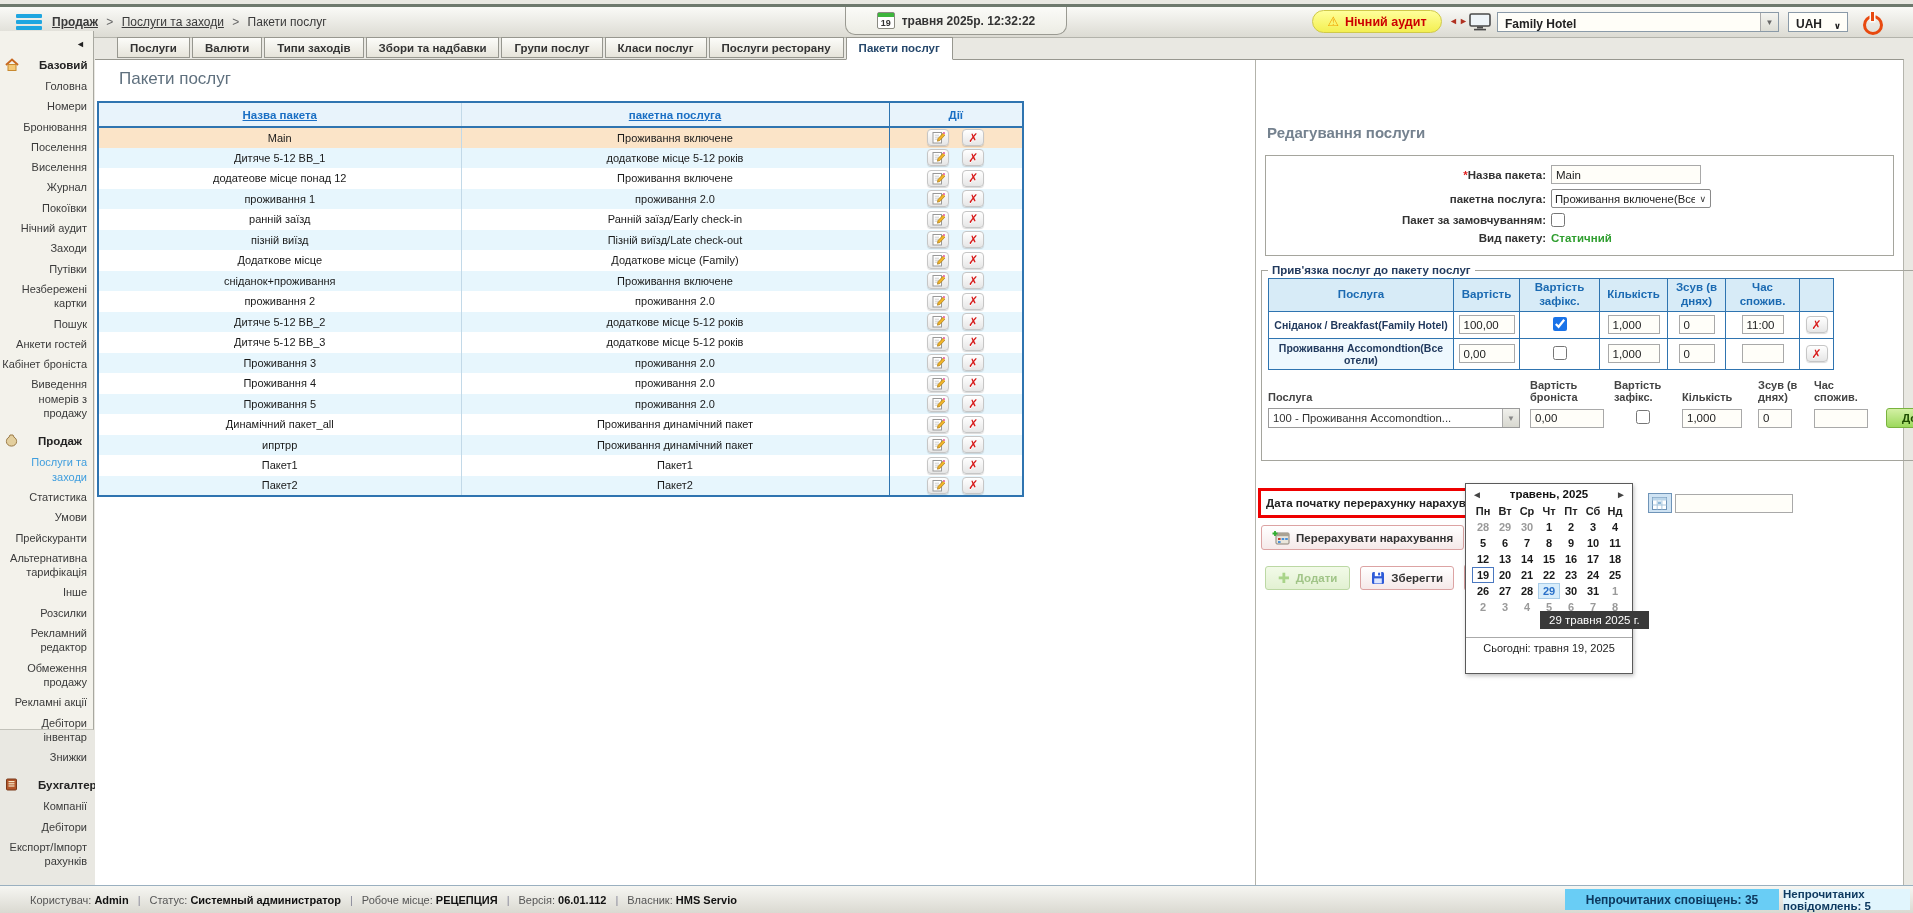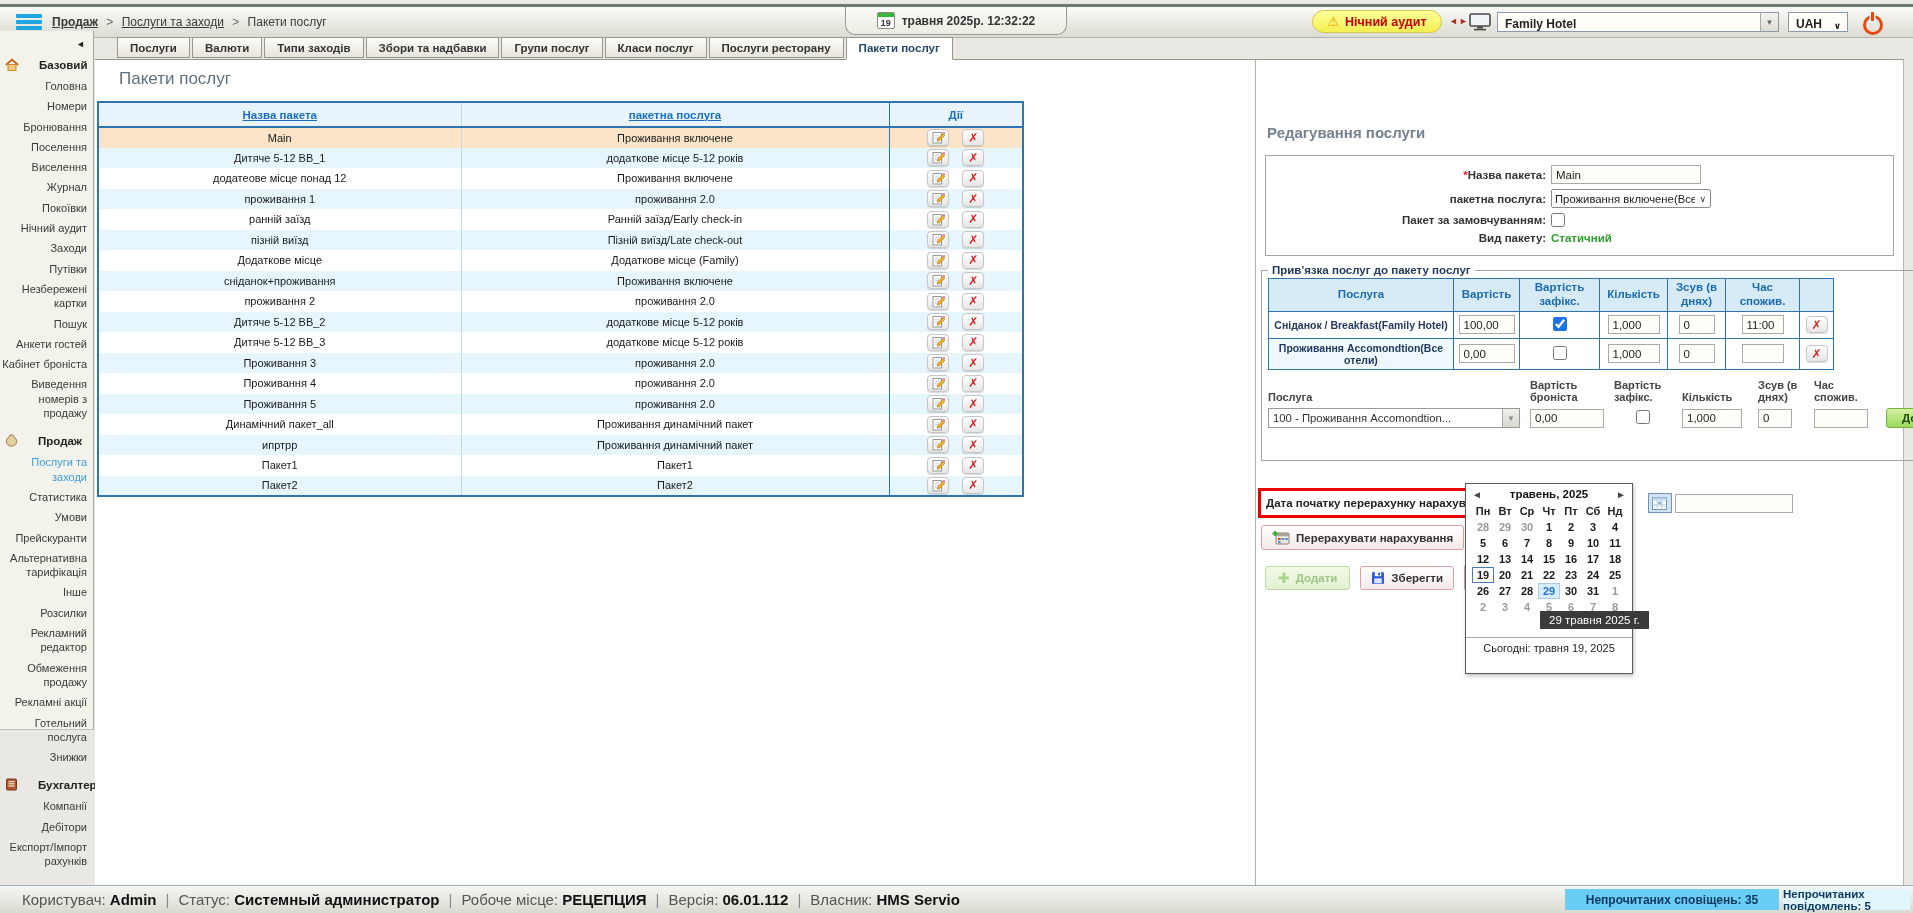--- a/index.html
+++ b/index.html
@@ -123,21 +123,21 @@
   .cal-grid{display:grid;grid-template-columns:repeat(7,22px);justify-content:center;margin-top:1px}
   .cal-cell{height:16px;line-height:15px;text-align:center;font-weight:bold;color:#1a1a1a;cursor:pointer;border:1px solid transparent}
   .cal-cell.muted{color:#9a9a9a}
   .cal-cell.today{border-color:#4a78c0;background:#fff}
   .cal-cell.sel{background:#d8edfb;border-color:#a8cce8;color:#2a70c8}
   .cal-today-line{border-top:1px solid #aaa;margin-top:22px;padding:4px 0 19px;text-align:center;color:#222}
   .cal-tooltip{position:absolute;left:1540px;top:611px;background:#3a3a3a;color:#fff;padding:3px 9px;font-size:11.5px;z-index:11;white-space:nowrap}
 
   
   .statusbar{position:absolute;left:0;top:885px;width:1913px;height:28px;background:linear-gradient(#f6f6f2,#dad9d1);border-top:1px solid #9ab0c0;display:flex;align-items:center}
-  .status-left{padding-left:22px;color:#555;font-size:15px}
+  .status-left{padding-left:30px;color:#555;font-size:11px}
   .status-left b{color:#111}
   .status-left .psep{margin:0 9px;color:#889}
   .badge{position:absolute;top:3px;height:21px;display:flex;align-items:center;justify-content:center;font-weight:bold;color:#0e3a60;font-size:12px;cursor:pointer}
   .badge1{right:134px;width:214px;background:#69cdf5}
   .badge2{right:3px;width:127px;background:#e1f5fd;font-size:11.5px}
 </style>
 </head>
 <body>
 
 <div class="topbar">
@@ -251,21 +251,21 @@
   <div class="side-item">Інше</div>
 
   <div class="side-item">Розсилки</div>
 
   <div class="side-item">Рекламний редактор</div>
 
   <div class="side-item">Обмеження продажу</div>
 
   <div class="side-item">Рекламні акції</div>
 
-  <div class="side-item">Готельний послуга</div>
+  <div class="side-item">Дебітори інвентар</div>
 
   <div class="side-item">Знижки</div>
 </div>
   </div>
 
   <div class="side-section">
     <div class="side-head">
       <span class="sicon">
             <svg width="13" height="13">
               <rect x="1.5" y="1" width="10" height="11" rx="1" fill="#b2552a" stroke="#7a3a1a"></rect>

